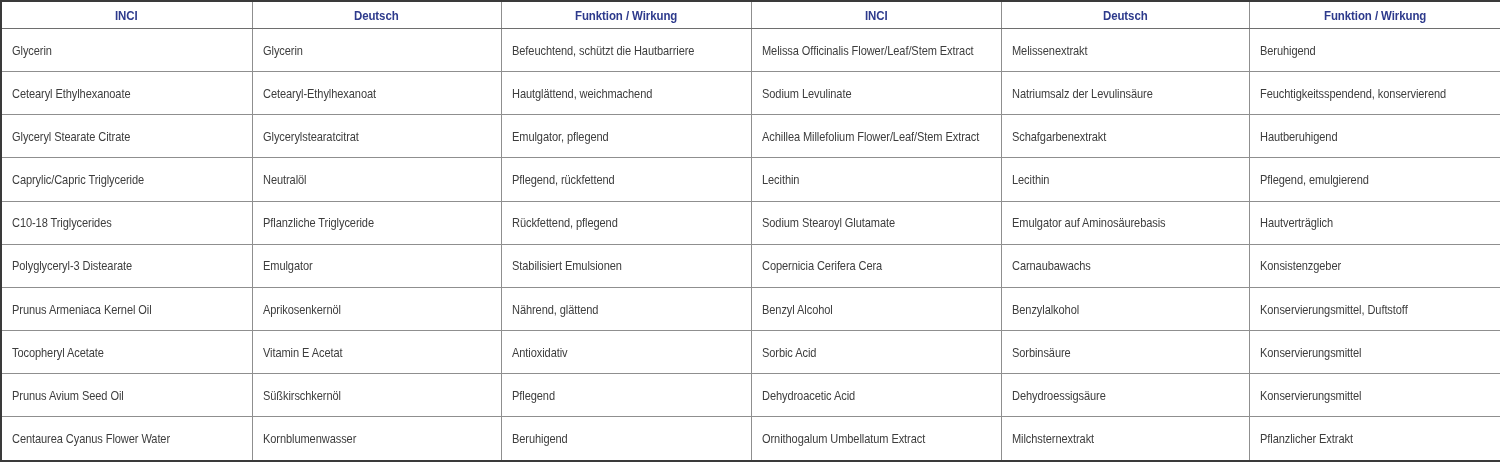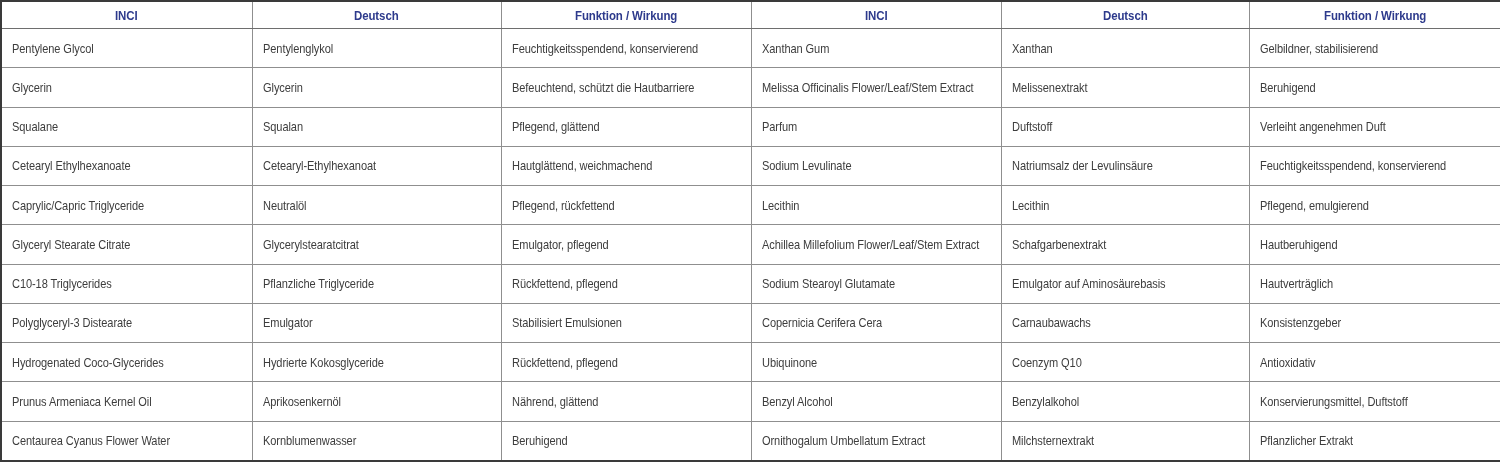--- a/index.html
+++ b/index.html
@@ -74,98 +74,90 @@
       <th><span class="t">INCI</span></th>
       <th><span class="t">Deutsch</span></th>
       <th><span class="t">Funktion / Wirkung</span></th>
       <th><span class="t">INCI</span></th>
       <th><span class="t">Deutsch</span></th>
       <th><span class="t">Funktion / Wirkung</span></th>
     </tr>
   </thead>
   <tbody>
       <tr>
-        <td><span class="t">Pentylene Glycol</span></td>
-        <td><span class="t">Pentylenglykol</span></td>
-        <td><span class="t">Feuchtigkeitsspendend, konservierend</span></td>
-        <td><span class="t">Xanthan Gum</span></td>
-        <td><span class="t">Xanthan</span></td>
-        <td><span class="t">Gelbildner, stabilisierend</span></td>
-      </tr>
-      <tr>
         <td><span class="t">Glycerin</span></td>
         <td><span class="t">Glycerin</span></td>
         <td><span class="t">Befeuchtend, schützt die Hautbarriere</span></td>
         <td><span class="t">Melissa Officinalis Flower/Leaf/Stem Extract</span></td>
         <td><span class="t">Melissenextrakt</span></td>
         <td><span class="t">Beruhigend</span></td>
-      </tr>
-      <tr>
-        <td><span class="t">Squalane</span></td>
-        <td><span class="t">Squalan</span></td>
-        <td><span class="t">Pflegend, glättend</span></td>
-        <td><span class="t">Parfum</span></td>
-        <td><span class="t">Duftstoff</span></td>
-        <td><span class="t">Verleiht angenehmen Duft</span></td>
       </tr>
       <tr>
         <td><span class="t">Cetearyl Ethylhexanoate</span></td>
         <td><span class="t">Cetearyl-Ethylhexanoat</span></td>
         <td><span class="t">Hautglättend, weichmachend</span></td>
         <td><span class="t">Sodium Levulinate</span></td>
         <td><span class="t">Natriumsalz der Levulinsäure</span></td>
         <td><span class="t">Feuchtigkeitsspendend, konservierend</span></td>
       </tr>
       <tr>
+        <td><span class="t">Glyceryl Stearate Citrate</span></td>
+        <td><span class="t">Glycerylstearatcitrat</span></td>
+        <td><span class="t">Emulgator, pflegend</span></td>
+        <td><span class="t">Achillea Millefolium Flower/Leaf/Stem Extract</span></td>
+        <td><span class="t">Schafgarbenextrakt</span></td>
+        <td><span class="t">Hautberuhigend</span></td>
+      </tr>
+      <tr>
         <td><span class="t">Caprylic/Capric Triglyceride</span></td>
         <td><span class="t">Neutralöl</span></td>
         <td><span class="t">Pflegend, rückfettend</span></td>
         <td><span class="t">Lecithin</span></td>
         <td><span class="t">Lecithin</span></td>
         <td><span class="t">Pflegend, emulgierend</span></td>
-      </tr>
-      <tr>
-        <td><span class="t">Glyceryl Stearate Citrate</span></td>
-        <td><span class="t">Glycerylstearatcitrat</span></td>
-        <td><span class="t">Emulgator, pflegend</span></td>
-        <td><span class="t">Achillea Millefolium Flower/Leaf/Stem Extract</span></td>
-        <td><span class="t">Schafgarbenextrakt</span></td>
-        <td><span class="t">Hautberuhigend</span></td>
       </tr>
       <tr>
         <td><span class="t">C10-18 Triglycerides</span></td>
         <td><span class="t">Pflanzliche Triglyceride</span></td>
         <td><span class="t">Rückfettend, pflegend</span></td>
         <td><span class="t">Sodium Stearoyl Glutamate</span></td>
         <td><span class="t">Emulgator auf Aminosäurebasis</span></td>
         <td><span class="t">Hautverträglich</span></td>
       </tr>
       <tr>
         <td><span class="t">Polyglyceryl-3 Distearate</span></td>
         <td><span class="t">Emulgator</span></td>
         <td><span class="t">Stabilisiert Emulsionen</span></td>
         <td><span class="t">Copernicia Cerifera Cera</span></td>
         <td><span class="t">Carnaubawachs</span></td>
         <td><span class="t">Konsistenzgeber</span></td>
       </tr>
       <tr>
-        <td><span class="t">Hydrogenated Coco-Glycerides</span></td>
-        <td><span class="t">Hydrierte Kokosglyceride</span></td>
-        <td><span class="t">Rückfettend, pflegend</span></td>
-        <td><span class="t">Ubiquinone</span></td>
-        <td><span class="t">Coenzym Q10</span></td>
-        <td><span class="t">Antioxidativ</span></td>
-      </tr>
-      <tr>
         <td><span class="t">Prunus Armeniaca Kernel Oil</span></td>
         <td><span class="t">Aprikosenkernöl</span></td>
         <td><span class="t">Nährend, glättend</span></td>
         <td><span class="t">Benzyl Alcohol</span></td>
         <td><span class="t">Benzylalkohol</span></td>
         <td><span class="t">Konservierungsmittel, Duftstoff</span></td>
+      </tr>
+      <tr>
+        <td><span class="t">Tocopheryl Acetate</span></td>
+        <td><span class="t">Vitamin E Acetat</span></td>
+        <td><span class="t">Antioxidativ</span></td>
+        <td><span class="t">Sorbic Acid</span></td>
+        <td><span class="t">Sorbinsäure</span></td>
+        <td><span class="t">Konservierungsmittel</span></td>
+      </tr>
+      <tr>
+        <td><span class="t">Prunus Avium Seed Oil</span></td>
+        <td><span class="t">Süßkirschkernöl</span></td>
+        <td><span class="t">Pflegend</span></td>
+        <td><span class="t">Dehydroacetic Acid</span></td>
+        <td><span class="t">Dehydroessigsäure</span></td>
+        <td><span class="t">Konservierungsmittel</span></td>
       </tr>
       <tr>
         <td><span class="t">Centaurea Cyanus Flower Water</span></td>
         <td><span class="t">Kornblumenwasser</span></td>
         <td><span class="t">Beruhigend</span></td>
         <td><span class="t">Ornithogalum Umbellatum Extract</span></td>
         <td><span class="t">Milchsternextrakt</span></td>
         <td><span class="t">Pflanzlicher Extrakt</span></td>
       </tr>
     </tbody>

